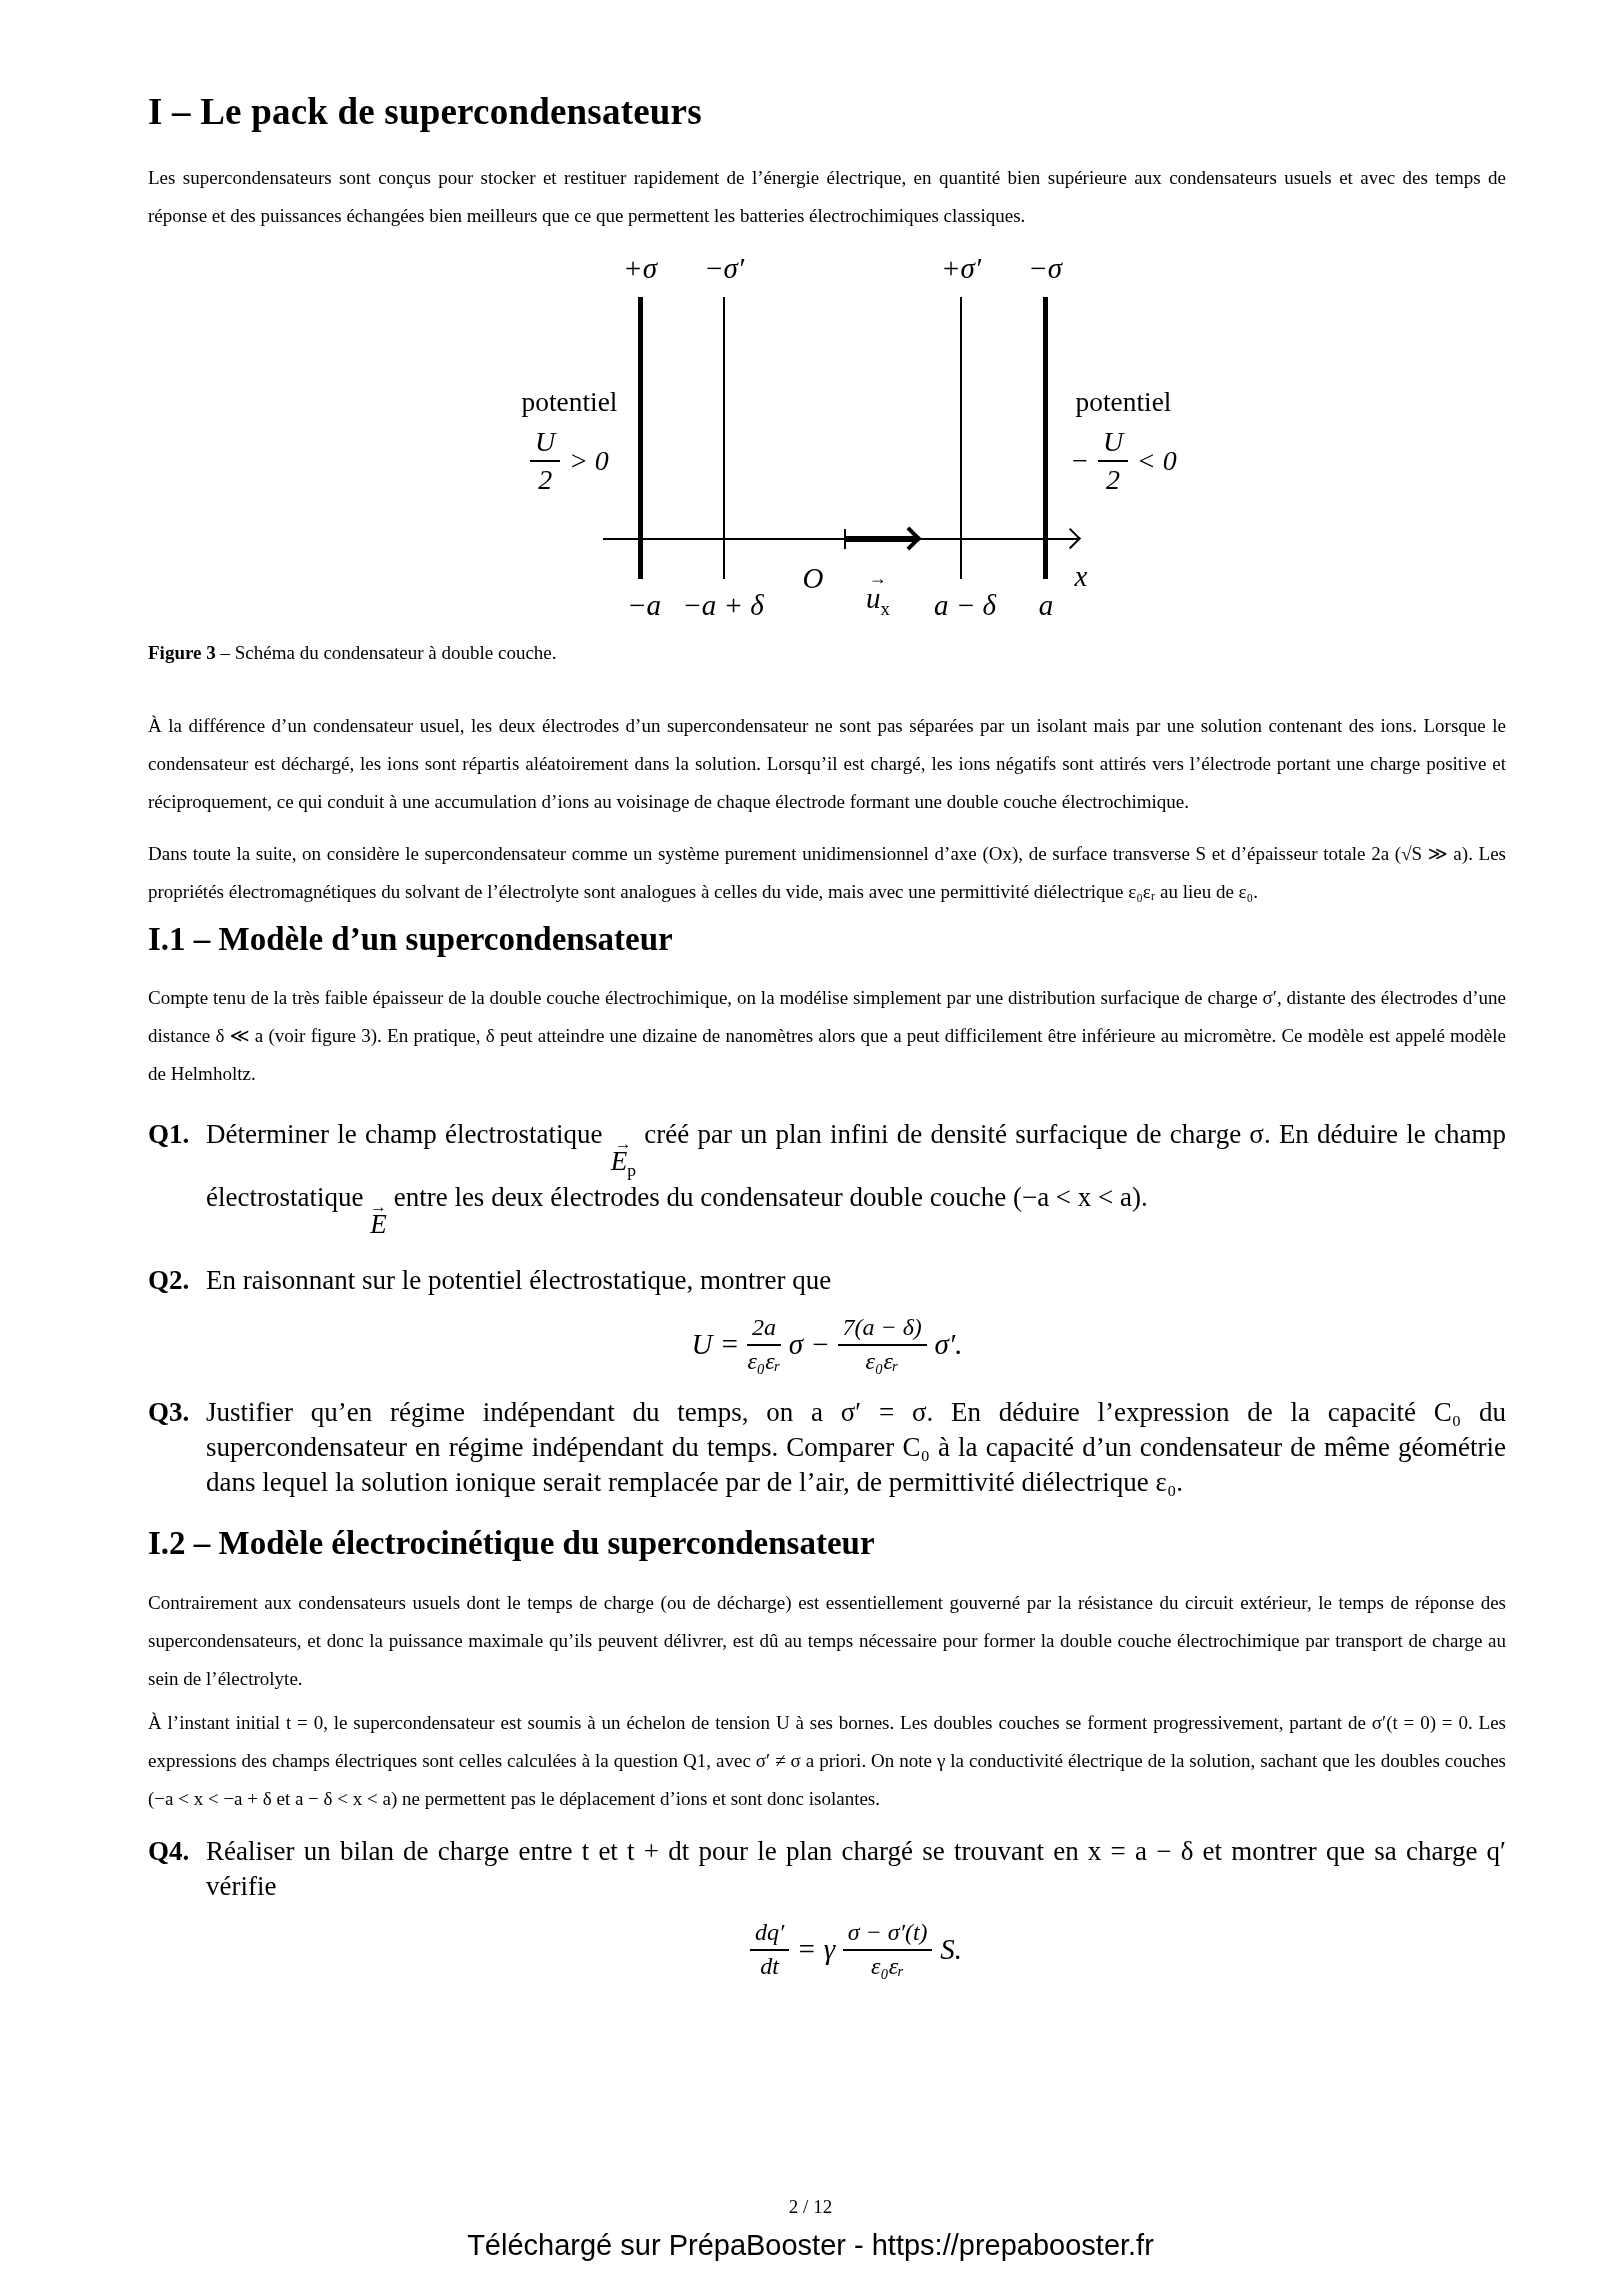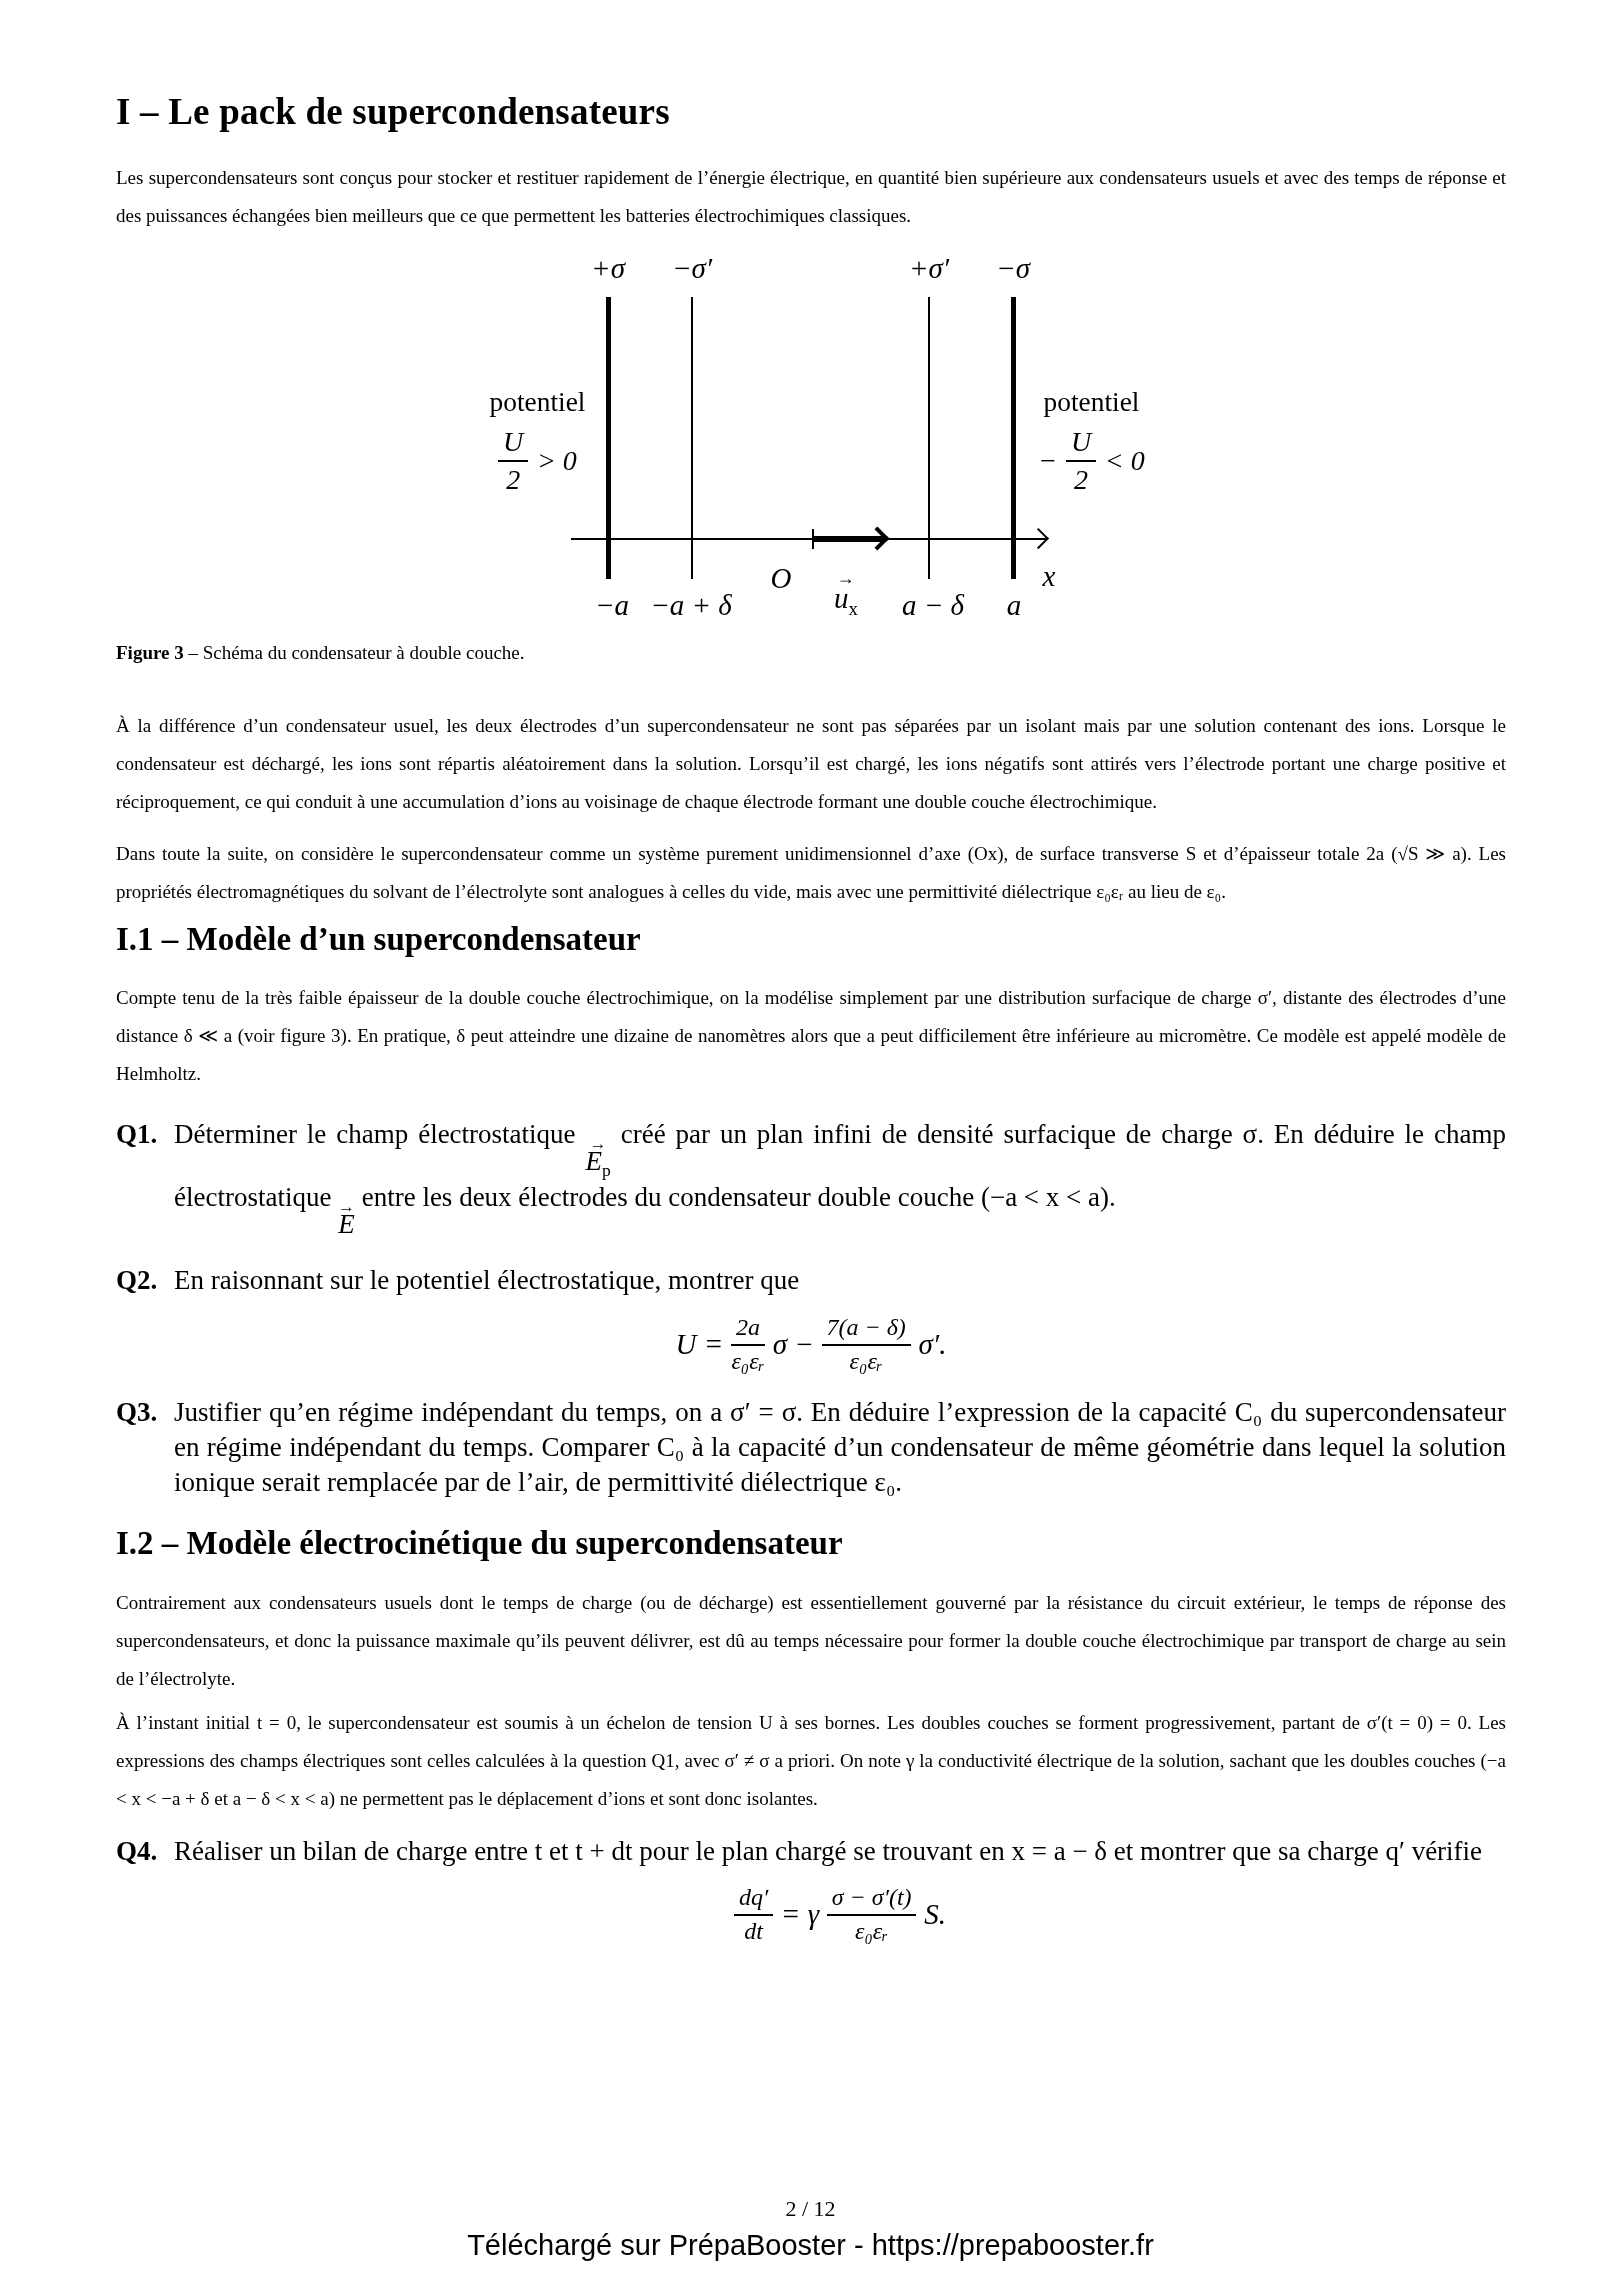--- a/index.html
+++ b/index.html
@@ -5,21 +5,21 @@
   * { margin:0; padding:0; box-sizing:border-box; }
   html,body { background:#ffffff; }
   .page {
     position:relative;
     width:1621px; height:2293px;
     background:#ffffff;
     color:#000;
     font-family:"Liberation Serif", "DejaVu Serif", serif;
     overflow:hidden;
   }
-  .content { padding:0 115px 0 116px; }
+  .content { padding:0 115px 0 116px;margin-left:32px; }
 
   h1.doc-title {
     margin-top:90px;
     font-size:37px; font-weight:bold;
     letter-spacing:0.2px;
   }
   h2.sec-title { font-size:33px; font-weight:bold; }
   p.para {
     font-size:19px; line-height:38px;
     text-align:justify;
@@ -85,21 +85,21 @@
   .equation {
     display:flex; justify-content:center; align-items:center;
     font-size:29px; font-style:italic; gap:7.8px;
     margin:15.7px 0 7.8px;
   }
   .equation .frac { font-size:24px;align-items:center; }
 
   
   .page-num {
     position:absolute; top:2196px; left:0; width:100%;
-    text-align:center; font-size:22px;
+    text-align:center; font-size:19px;
   }
   .dl-footer {
     position:absolute; top:2229px; left:0; width:100%;
     text-align:center; font-size:29px;
     font-family:"Liberation Sans", "DejaVu Sans", sans-serif;
   }
 </style>
 </head>
 <body>
 

